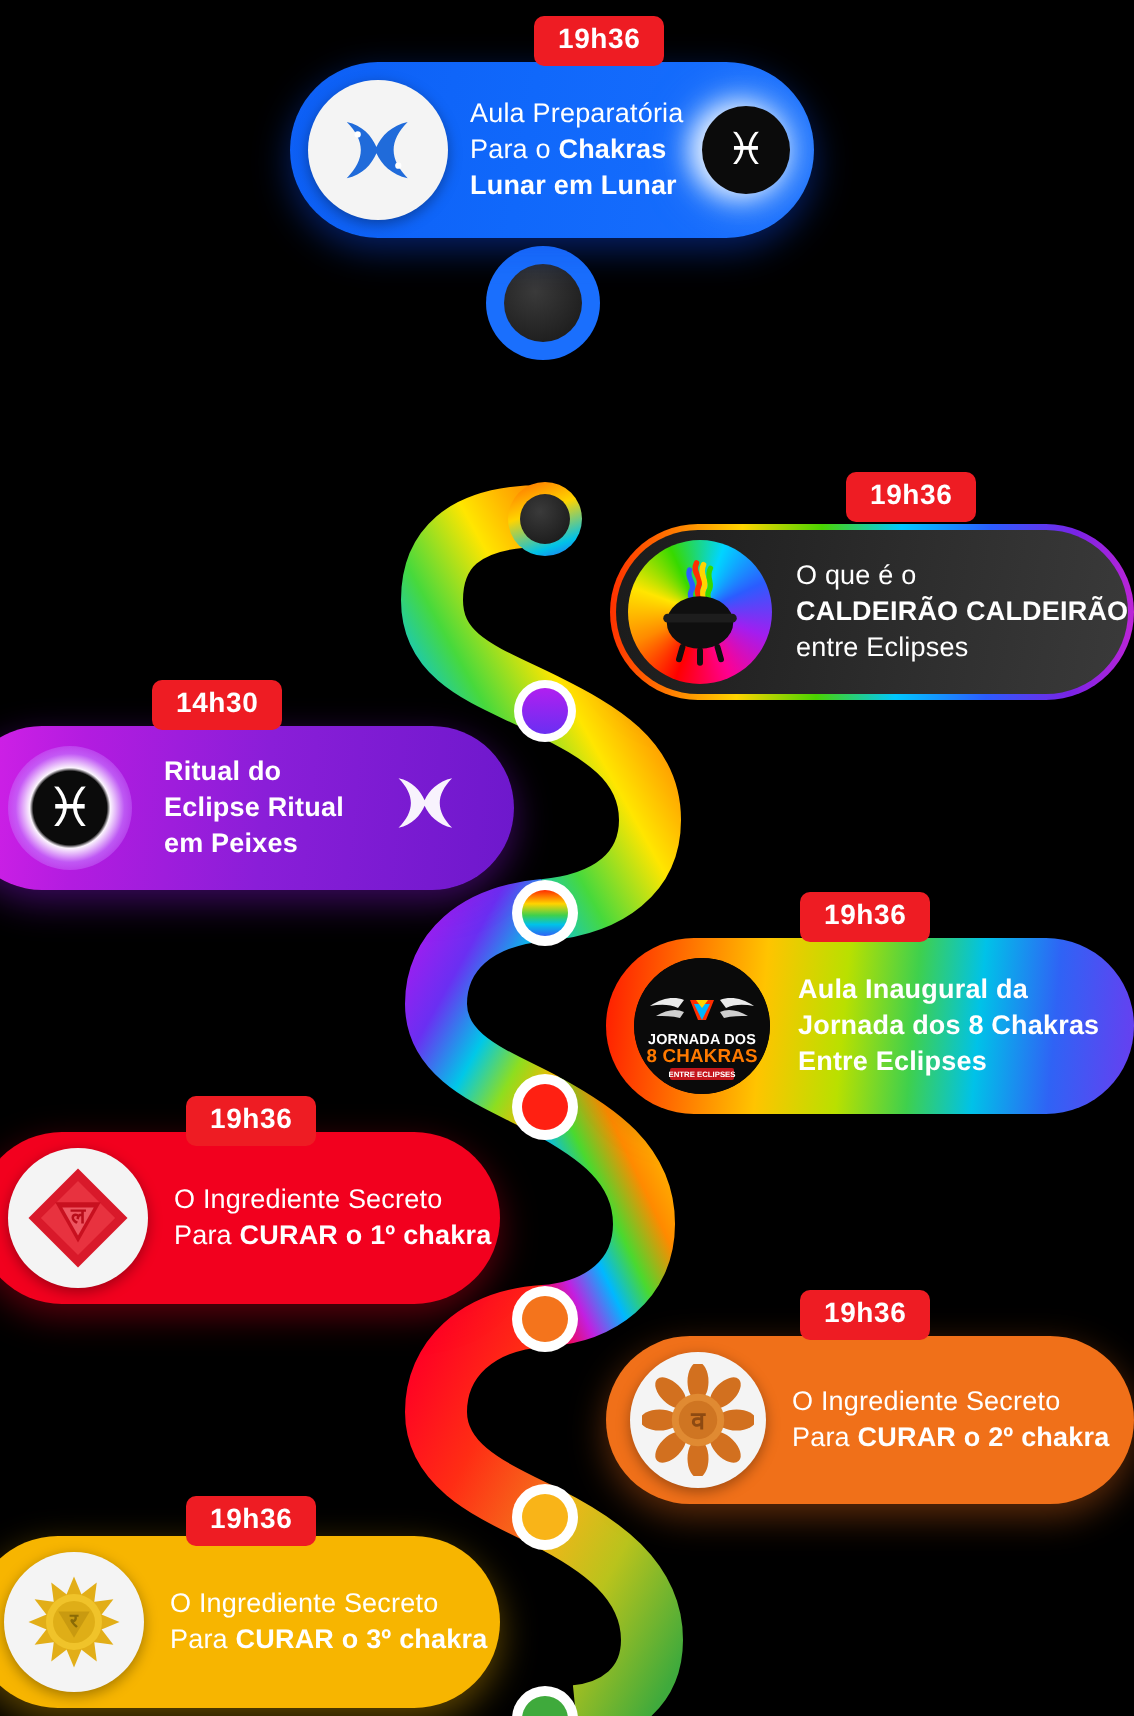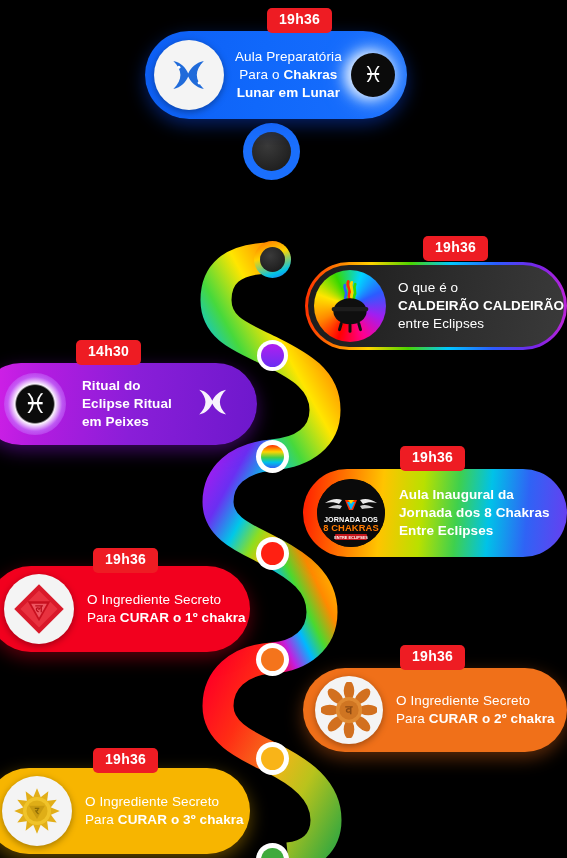--- a/index.html
+++ b/index.html
@@ -58,21 +58,21 @@
   .glyph{font-size:26px;line-height:1;color:#fff;}
 
   
   #card-prep{
     left:145px;top:31px;width:262px;height:88px;
     background:linear-gradient(100deg,#0d5ff5 0%,#1068fb 45%,#1a6ffd 100%);
     padding-left:9px;
     box-shadow:0 6px 18px rgba(10,70,230,.45);
   }
   #card-prep .ico{width:70px;height:70px;}
-  #card-prep .card-txt{margin-left:11px;text-align:center;}
+  #card-prep .card-txt{margin-left:11px;}
   #card-prep .moon{
     position:absolute;right:12px;top:50%;transform:translateY(-50%);
     width:44px;height:44px;border-radius:50%;background:#0b0b0b;
     box-shadow:-4px 0 13px 2px rgba(255,255,255,.85),0 0 22px 6px rgba(120,180,255,.75);
     display:flex;align-items:center;justify-content:center;
   }
 
   
   #card-cauldron{
     left:305px;top:262px;width:262px;height:88px;

